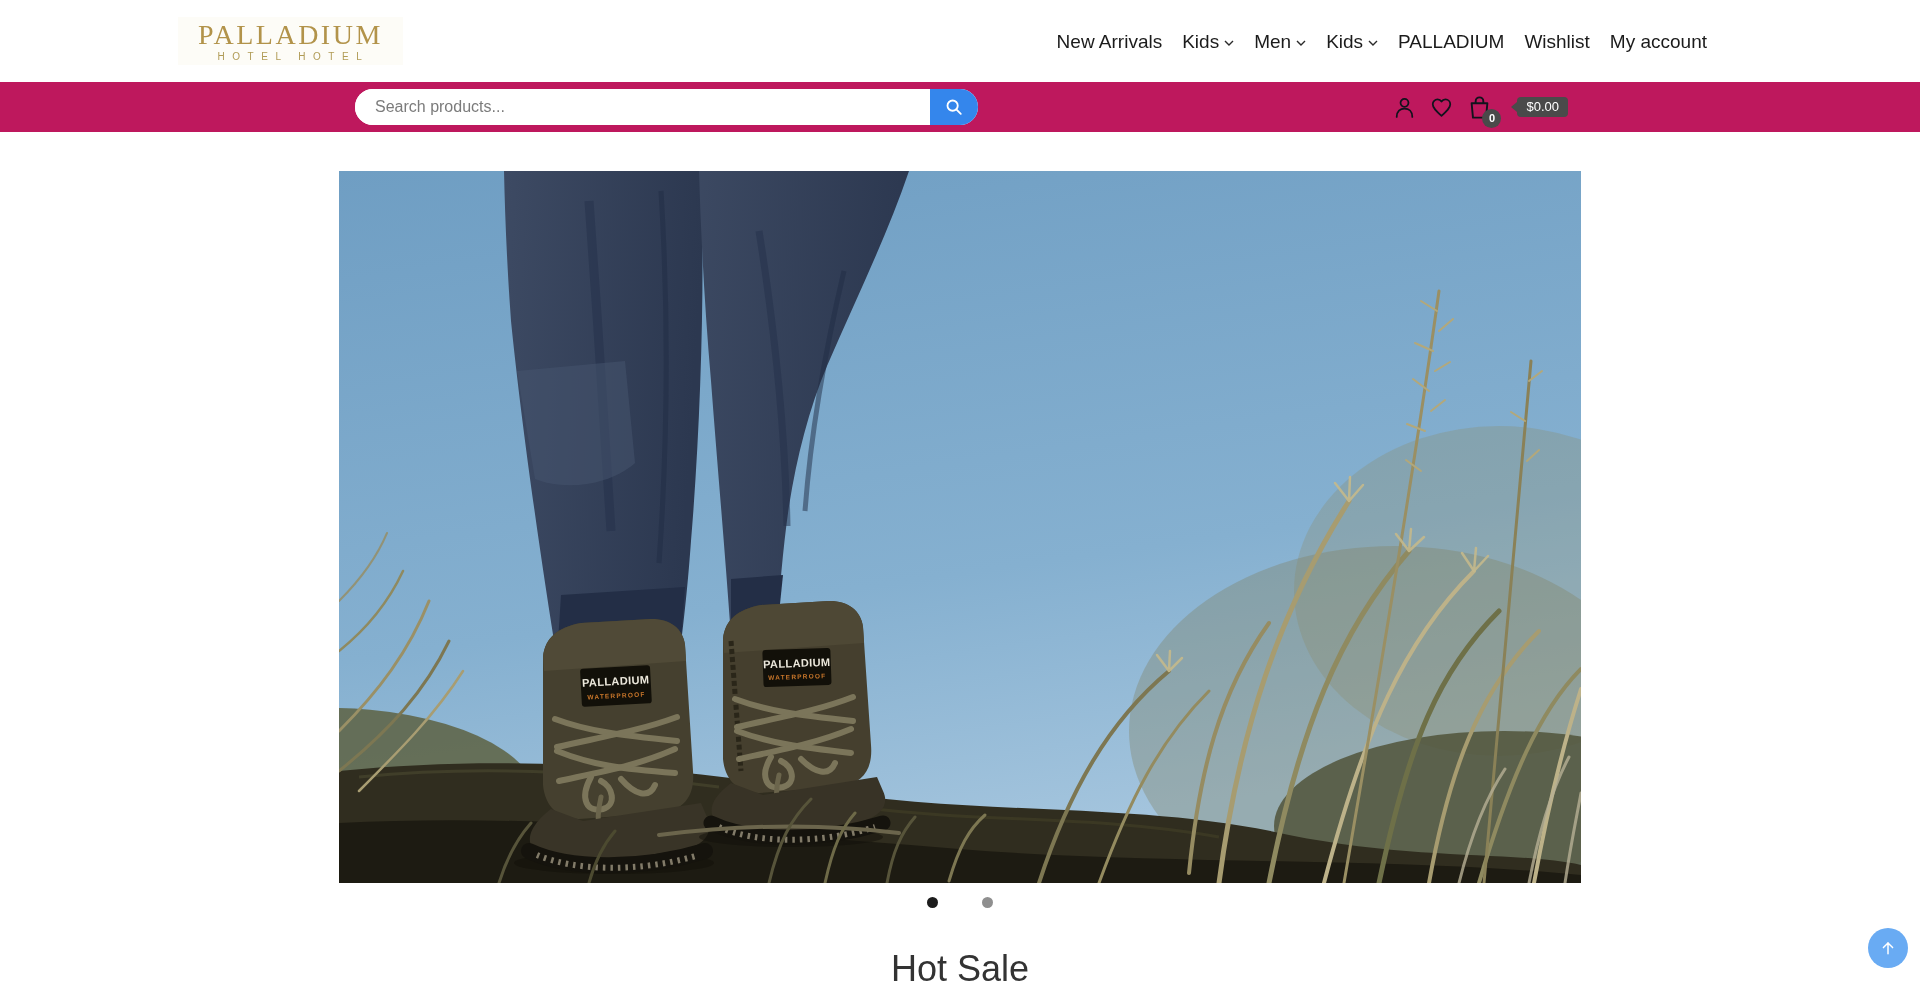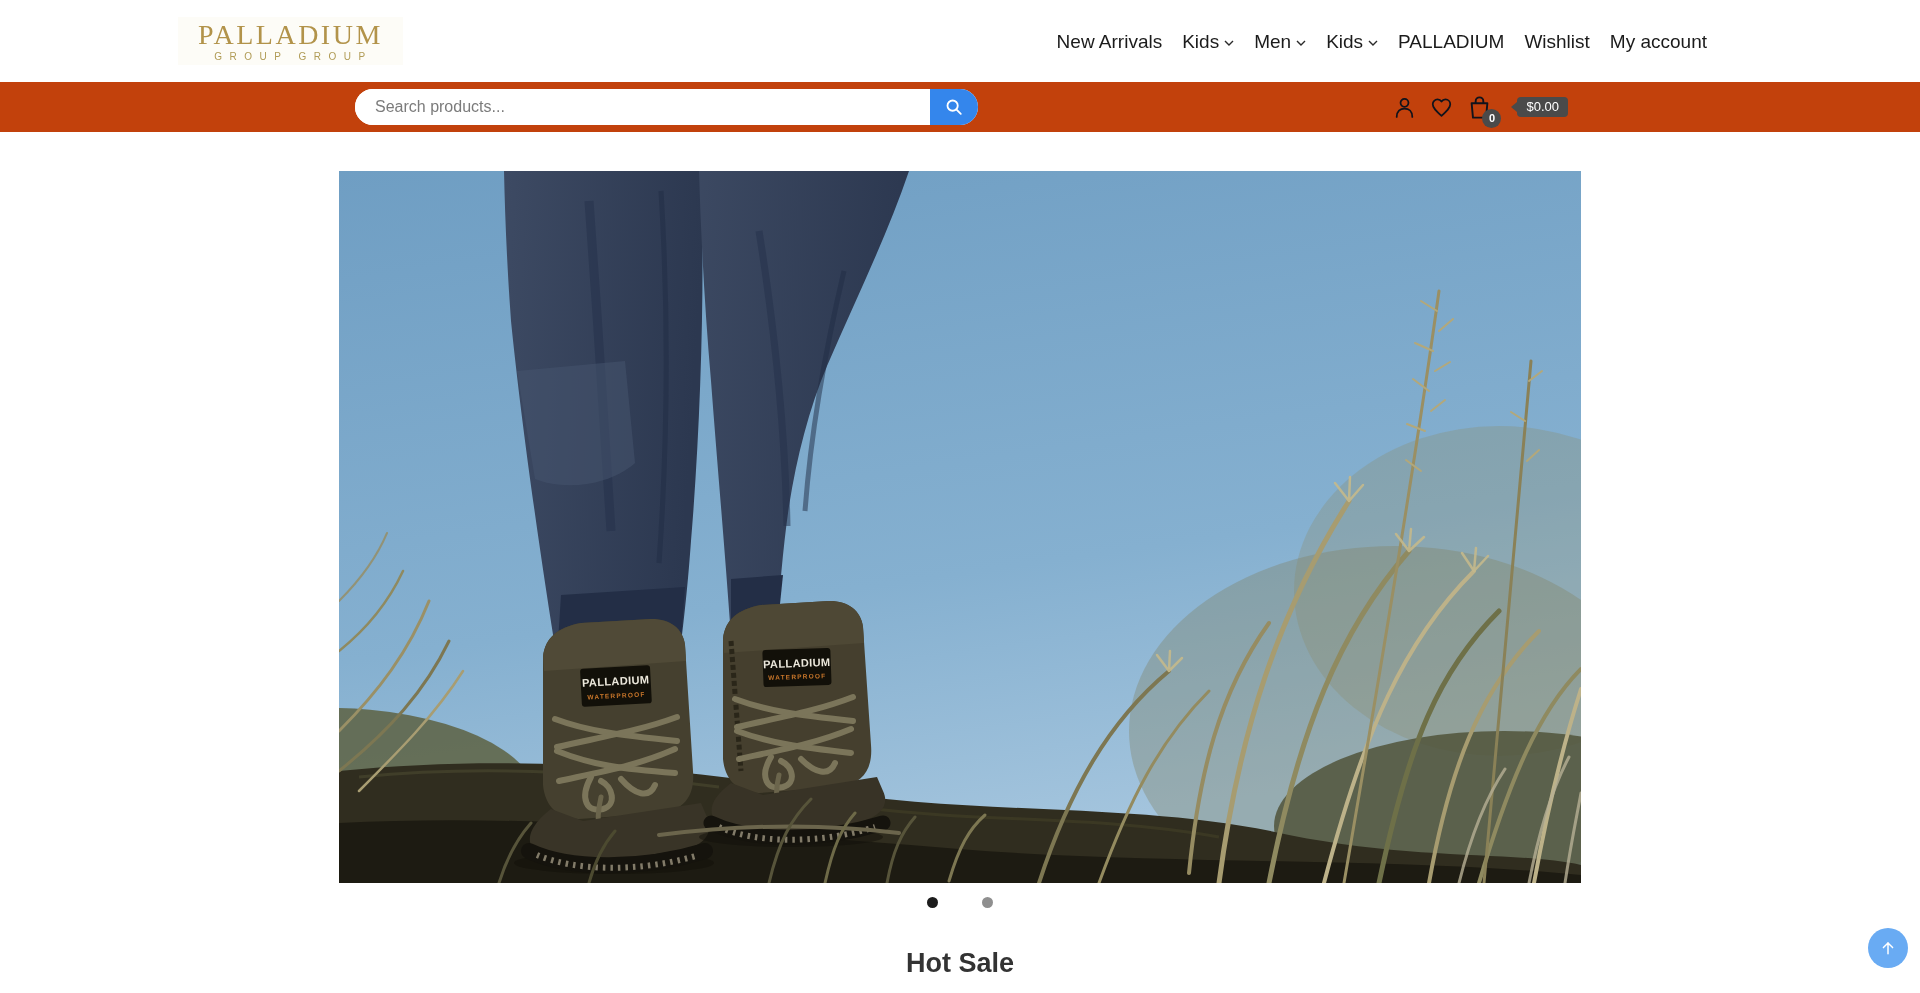--- a/index.html
+++ b/index.html
@@ -21,21 +21,21 @@
                color:#b2934a; line-height:1.05; }
   .logo-sub  { font-size:10px; letter-spacing:7.5px; color:#b09b55; margin-top:2px; padding-left:6px; }
 
   nav.main-nav { display:flex; gap:20px; }
   nav.main-nav a { display:flex; align-items:center; gap:5px; text-decoration:none;
                    color:#1b1b1b; font-size:19px; font-weight:500; line-height:1; }
   .chev { display:inline-block; margin-top:3px; }
 
   
   .utility-bar {
-    height:50px; background:#c2410c;
+    height:50px; background:#be185d;
     display:flex; align-items:center; justify-content:space-between;
     padding:0 352px 0 355px;
   }
   .search-form { display:flex; align-items:stretch; width:623px; height:36px;
                  border-radius:18px; overflow:hidden; background:#fff; }
   .search-form input { flex:1; border:none; outline:none; padding:0 20px;
                        font-size:16px; color:#333; font-family:"Liberation Sans",sans-serif; }
   .search-form input::placeholder { color:#7b7b7b; }
   .search-form button { width:48px; border:none; background:#3486ec; cursor:pointer;
                         display:flex; align-items:center; justify-content:center; }
@@ -53,33 +53,33 @@
 
   
   .hero { width:1242px; margin:39px auto 0; }
   .hero svg { display:block; width:1242px; height:712px; }
 
   .dots { display:flex; justify-content:center; gap:44px; margin-top:14px; }
   .dot { width:11px; height:11px; border-radius:50%; border:none; padding:0;
          background:#8f8f8f; cursor:pointer; }
   .dot.active { background:#1c1c1c; }
 
-  .hot-sale { margin:40px 0 0; text-align:center; font-size:27px; font-weight:700; color:#333; }
+  .hot-sale { margin:40px 0 0; text-align:center; font-size:36px; font-weight:400; color:#333; }
 
   .scroll-top { position:fixed; right:12px; bottom:25px; width:40px; height:40px;
                 border-radius:50%; border:none; background:#69abf3; cursor:pointer;
                 display:flex; align-items:center; justify-content:center; }
 </style>
 </head>
 <body>
 
 <header class="site-header">
   <a class="logo" href="#">
     <span class="logo-main">PALLADIUM</span>
-    <span class="logo-sub">GROUP GROUP</span>
+    <span class="logo-sub">HOTEL HOTEL</span>
   </a>
 
   <nav class="main-nav">
     <a href="#">
       <span>New Arrivals</span>
     </a>
     <a href="#">
       <span>Kids</span>
       <svg class="chev" width="10" height="6" viewBox="0 0 10 6">
           <polyline points="1,1 5,5 9,1" fill="none" stroke="#2a2a2a" stroke-width="1.4"></polyline>

